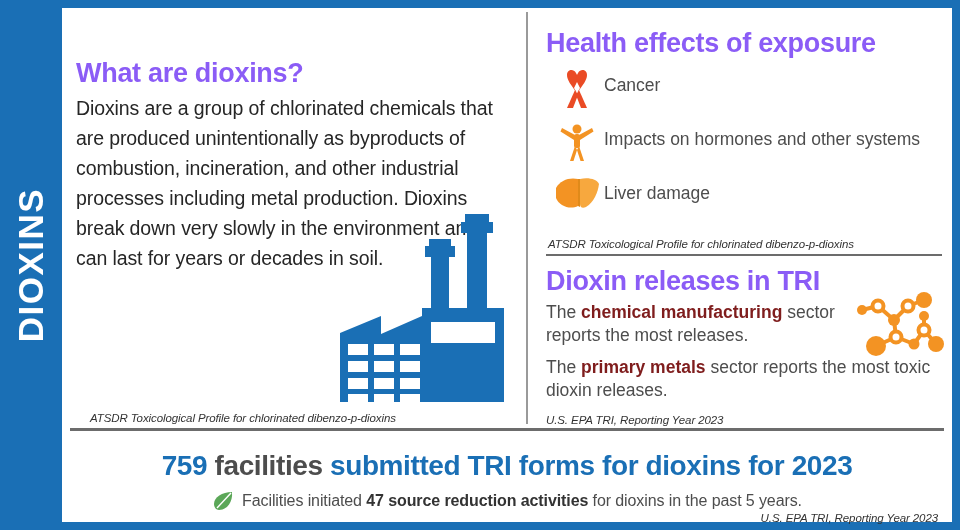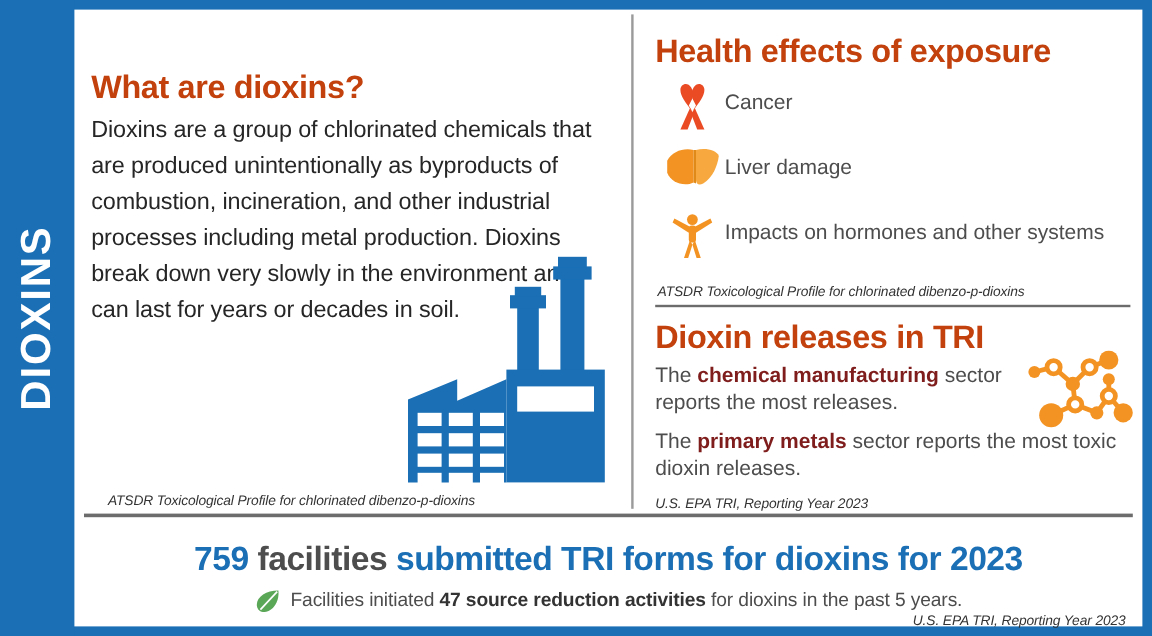--- a/index.html
+++ b/index.html
@@ -64,21 +64,21 @@
     background: #6c6c6c;
   }
 
   
   .col-left {
     position: absolute;
     left: 8px; top: 8px;
     width: 450px; height: 408px;
   }
   .heading {
-    color: #c2410c;
+    color: #8b5cf6;
     font-size: 27px;
     font-weight: bold;
     letter-spacing: -0.3px;
   }
   .body-text {
     color: #262626;
     font-size: 19.5px;
     line-height: 30px;
     letter-spacing: -0.1px;
   }
@@ -248,41 +248,41 @@
               <path d="M15,25 C21,17 25,12 25,7 C25,2 19,0 16,5 C14,8 14,11 15,14 L18,20 Z" fill="#ea4b25"></path>
               <path d="M13,22 L5,40 L11,40 L16,27 Z" fill="#ea4b25"></path>
               <path d="M17,22 L25,40 L19,40 L14,27 Z" fill="#ea4b25"></path>
             </svg>
           </div>
           <div class="effect-label">Cancer</div>
         </div>
 
         <div class="effect-row">
           <div class="effect-icon">
-            <svg width="46" height="36" viewBox="0 0 46 36">
-              <path d="M2,12 C6,4 16,1 24,3 L24,30 C16,34 5,30 2,22 Z" fill="#f39323"></path>
-              <path d="M26,3 C34,1 43,3 45,8 C44,16 40,26 32,31 C28,33 26,31 26,28 Z" fill="#f7a83e"></path>
-              <path d="M24,3 L26,3 L26,31 L24,30 Z" fill="#e08a1a"></path>
-            </svg>
-          </div>
-          <div class="effect-label">Liver damage</div>
-        </div>
-
-        <div class="effect-row">
-          <div class="effect-icon">
             <svg width="34" height="40" viewBox="0 0 34 40">
               <circle cx="17" cy="7" r="4.5" fill="#f39323"></circle>
               <rect x="14" y="12" width="6" height="14" rx="2.5" fill="#f39323"></rect>
               <path d="M15,13 L2,6 L0.5,9.5 L14,18 Z" fill="#f39323"></path>
               <path d="M19,13 L32,6 L33.5,9.5 L20,18 Z" fill="#f39323"></path>
               <path d="M15,24 L10,39 L13.5,39 L17,28 Z" fill="#f39323"></path>
               <path d="M19,24 L24,39 L20.5,39 L17,28 Z" fill="#f39323"></path>
             </svg>
           </div>
           <div class="effect-label">Impacts on hormones and other systems</div>
+        </div>
+
+        <div class="effect-row">
+          <div class="effect-icon">
+            <svg width="46" height="36" viewBox="0 0 46 36">
+              <path d="M2,12 C6,4 16,1 24,3 L24,30 C16,34 5,30 2,22 Z" fill="#f39323"></path>
+              <path d="M26,3 C34,1 43,3 45,8 C44,16 40,26 32,31 C28,33 26,31 26,28 Z" fill="#f7a83e"></path>
+              <path d="M24,3 L26,3 L26,31 L24,30 Z" fill="#e08a1a"></path>
+            </svg>
+          </div>
+          <div class="effect-label">Liver damage</div>
         </div>
 
       </div>
 
       <div class="citation cite-health">ATSDR Toxicological Profile for chlorinated dibenzo-p-dioxins</div>
     </div>
 
     <div class="tri-block">
 
       <div class="heading tri-head">Dioxin releases in TRI</div>

